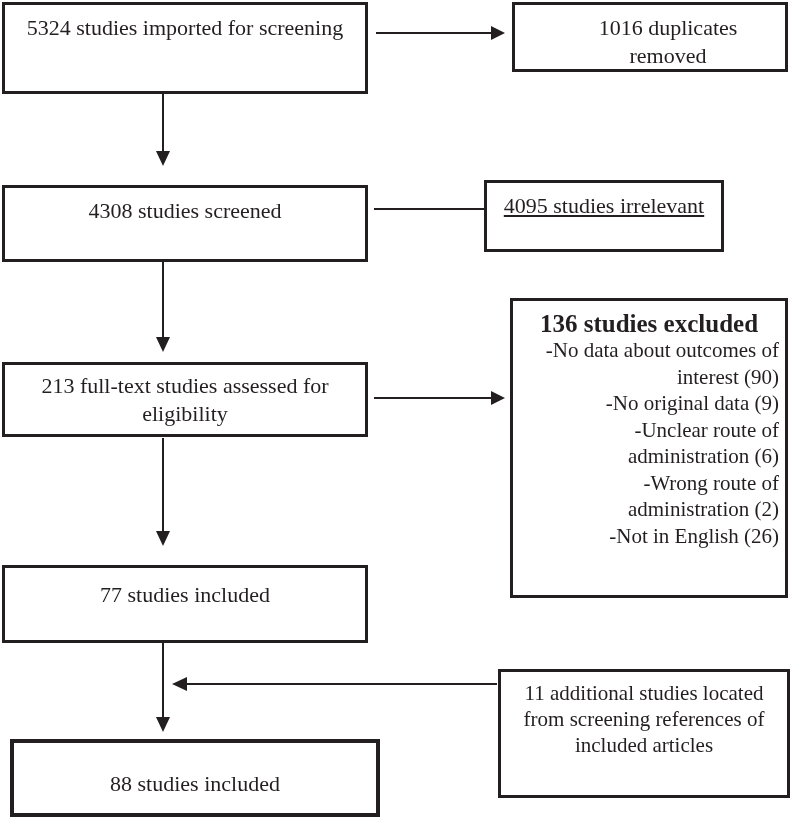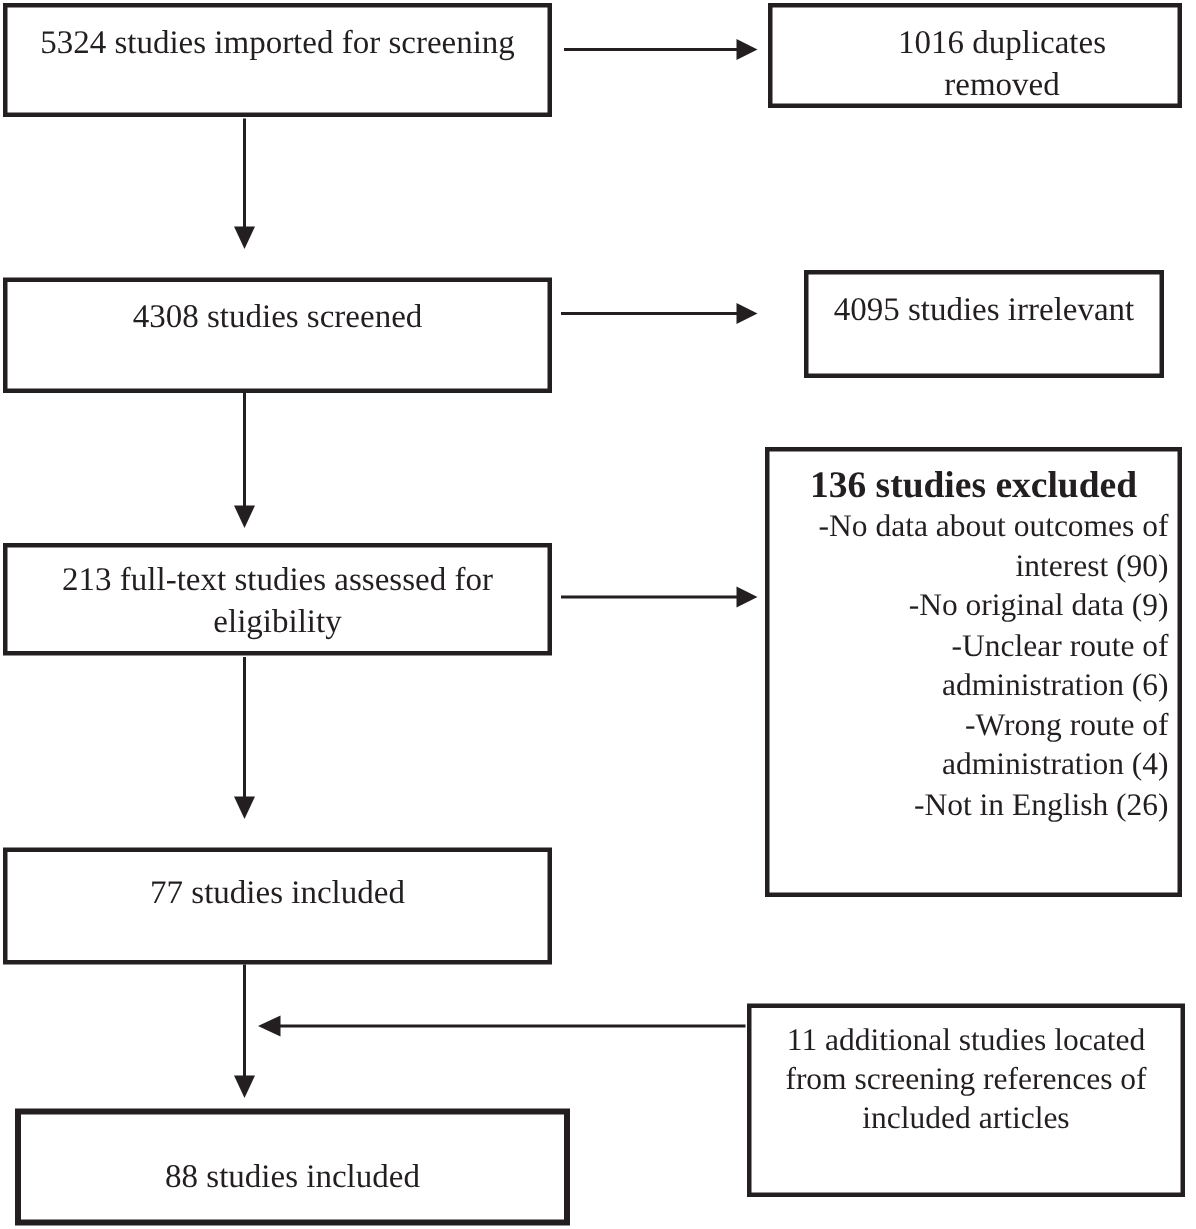--- a/index.html
+++ b/index.html
@@ -21,24 +21,24 @@
     box-sizing:border-box;
     border:3px solid var(--border-color);
     background:var(--bg-color);
     text-align:center;
   }
   .box .label{
     font-size:22px;
     line-height:28px;
     padding:9px 10px 0 10px;
   }
-  .box-imported   {left:2px;   top:2px;   width:366px; height:76px;}
+  .box-imported   {left:2px;   top:2px;   width:366px; height:92px;}
   .box-duplicates {left:512px; top:2px;   width:276px; height:70px;padding-left:36px;}
   .box-screened   {left:2px;   top:185px; width:366px; height:77px;}
-  .box-irrelevant {left:536px; top:180px; width:240px; height:72px;}
+  .box-irrelevant {left:484px; top:180px; width:240px; height:72px;text-decoration:underline;}
   .box-fulltext   {left:2px;   top:362px; width:366px; height:75px;}
   .box-fulltext .label{padding-top:7px;}
   .box-excluded   {left:510px; top:298px; width:278px; height:300px;}
   .box-excluded .title{
     font-size:25px;font-weight:bold;line-height:27px;padding-top:9px;
   }
   .box-excluded .reason{
     font-size:21px;line-height:26.5px;padding:0 6px;text-align:right;
   }
   .box-included77 {left:2px;   top:553px; width:366px; height:78px;margin-top:12px;}
@@ -115,21 +115,21 @@
 
   <div class="box box-fulltext">
     <div class="label">213 full-text studies assessed for eligibility</div>
   </div>
 
   <div class="box box-excluded">
     <div class="title">136 studies excluded</div>
     <div class="reason">-No data about outcomes of interest (90)</div>
     <div class="reason">-No original data (9)</div>
     <div class="reason">-Unclear route of administration (6)</div>
-    <div class="reason">-Wrong route of administration (4)</div>
+    <div class="reason">-Wrong route of administration (2)</div>
     <div class="reason">-Not in English (26)</div>
   </div>
 
   <div class="box box-included77">
     <div class="label">77 studies included</div>
   </div>
 
   <div class="box box-included88">
     <div class="label">88 studies included</div>
   </div>

